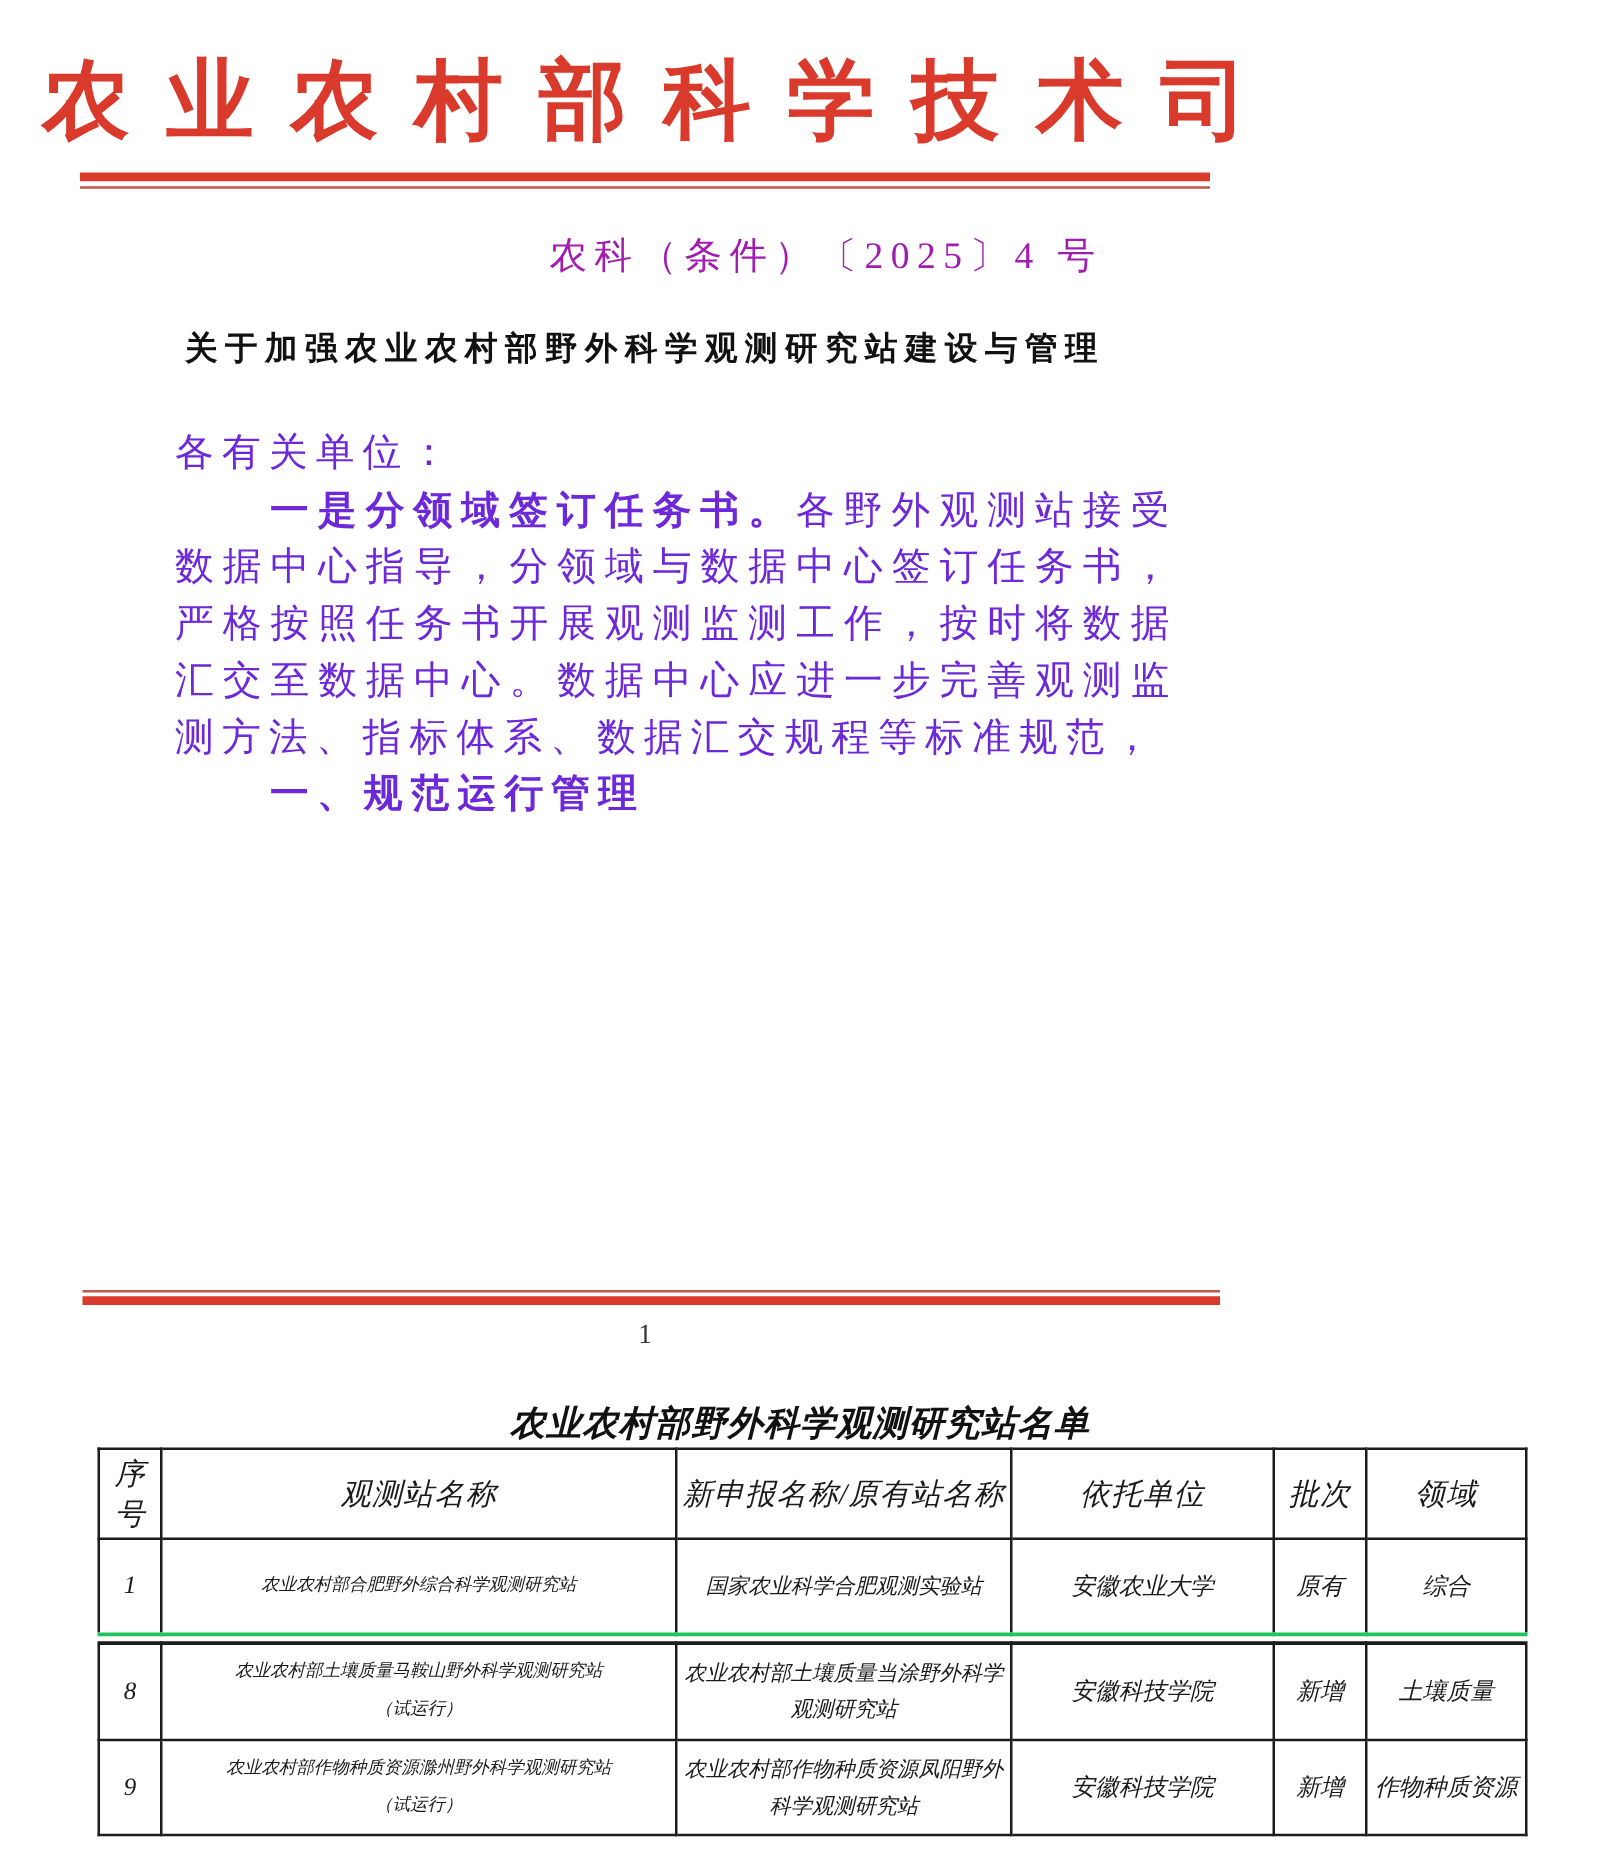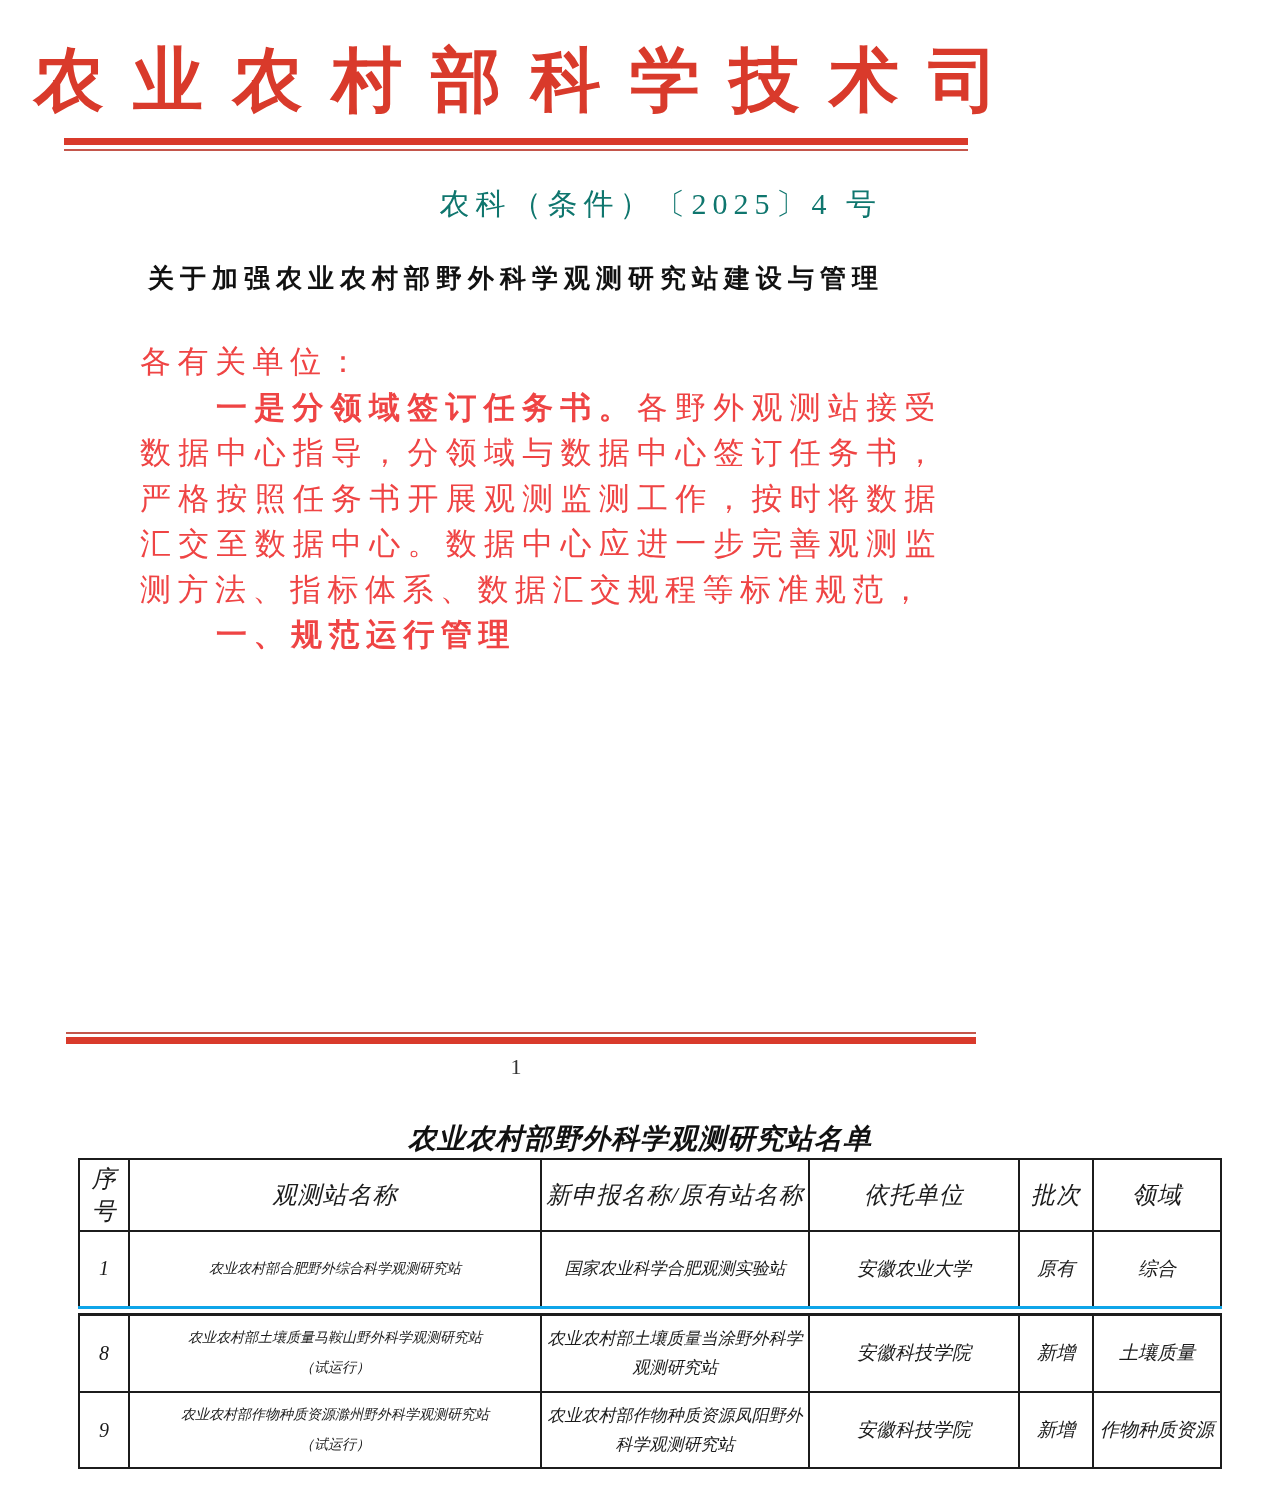--- a/index.html
+++ b/index.html
@@ -30,40 +30,40 @@
   .rule-top { margin: 10px 64px 0 64px; }
   .rule-top .thick { height: 7px; background: #d93a2b; }
   .rule-top .thin  { height: 2px; background: #c4564b; margin-top: 4px; }
 
   .doc-number {
     margin-top: 33px;
     margin-right: 150px;
     text-align: right;
     font-size: 30px;
     letter-spacing: 6px;
-    color: #0f766e;
+    color: #a21caf;
   }
 
   .notice-title {
     margin-top: 26px;
     text-align: center;
     font-weight: bold;
     font-size: 26px;
     line-height: 56px;
     letter-spacing: 6px;
     color: #111;
   }
 
   .body-text {
     margin: 32px 90px 0 140px;
     font-size: 31px;
     line-height: 45.5px;
     letter-spacing: 6.5px;
     text-align: justify;
-    color: #ef4444;
+    color: #6d28d9;
   }
   .body-text p { margin: 0; }
   .body-text p.indent { text-indent: 76px; }
   .body-text .bold { font-weight: bold; }
 
   .rule-bottom { position: absolute; left: 66px; right: 56px; top: 1032px; }
   .rule-bottom .thin  { height: 2px; background: #c4564b; }
   .rule-bottom .thick { height: 7px; background: #d93a2b; margin-top: 3px; }
 
   .page-num {
@@ -95,21 +95,21 @@
     color: #1b1b1b;
   }
   table.station-table td, table.station-table th {
     border: 2px solid #1c1c1c;
     text-align: center;
     vertical-align: middle;
     padding: 3px 2px;
     font-weight: normal;
     overflow: hidden;
   }
-  table.frag1 { border-bottom: 3px solid #0ea5e9; }
+  table.frag1 { border-bottom: 3px solid #22c55e; }
   table.frag2 { border-top: 3px solid #1c1c1c; margin-top: 4px; }
 
   .col-seq     { width: 50px; }
   .col-name    { width: 412px; }
   .col-newname { width: 268px; }
   .col-org     { width: 210px; }
   .col-batch   { width: 74px; }
   .col-field   { width: 128px; }
 
   tr.head-row  { height: 68px; }

